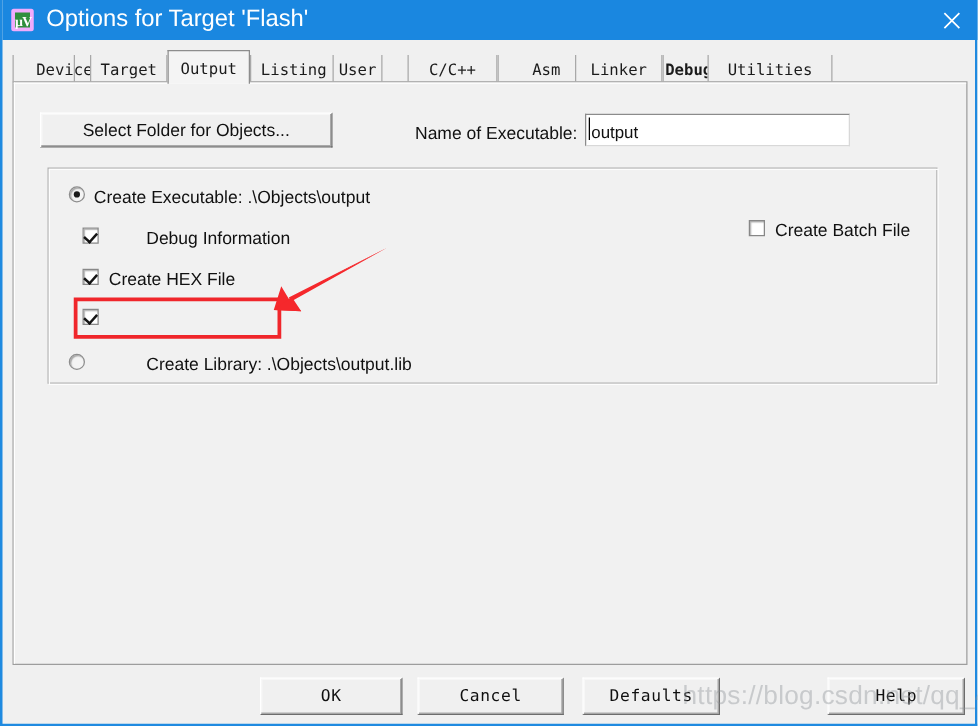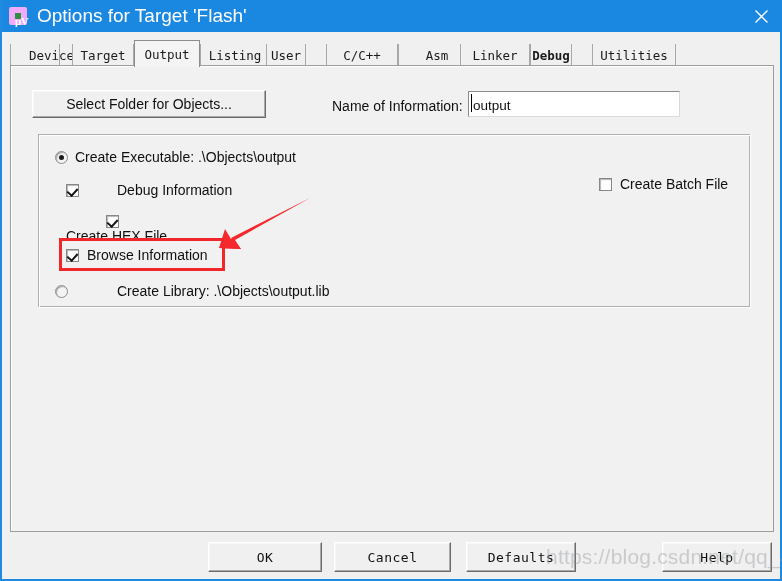--- a/index.html
+++ b/index.html
@@ -35,21 +35,21 @@
     width: 782px;
     height: 32px;
     background: #1a87e0;
     display: flex;
     align-items: center;
   }
   #title-icon {
     width: 18px; height: 18px;
     margin-left: 7px;
     background: #2f8f3e;
-    border: 6px solid #f0abfc;
+    border: 3px solid #f0abfc;
     border-radius: 2px;
     position: relative;
     flex: 0 0 auto;
     box-sizing: border-box;
   }
   #title-icon .glyph {
     position: absolute;
     left: 0; right: 0; top: 0; bottom: 0;
     color: #ffffff;
     font-size: 11px;
@@ -198,21 +198,20 @@
     left: 37px; top: 135px;
     width: 712px; height: 173px;
     border: 1px solid #fdfdfd;
     box-sizing: border-box;
     pointer-events: none;
   }
 
   .opt-row {
     position: absolute;
     display: flex;
-    align-items: center;
     white-space: nowrap;
     font-size: 14px;
     color: #101010;
     cursor: pointer;
   }
 
   
   .radio {
     width: 13px; height: 13px;
     border-radius: 50%;
@@ -331,53 +330,52 @@
       </div>
       <div class="tab" style="left: 388px; width: 78px;">
         <span>Asm</span>
       </div>
       <div class="tab" style="left: 450px; width: 70px;">
         <span>Linker</span>
       </div>
       <div class="tab" style="left: 520px; width: 42px; font-weight: bold;">
         <span>Debug</span>
       </div>
-      <div class="tab" style="left: 582px; width: 84px;">
+      <div class="tab" style="left: 556px; width: 100px;">
         <span>Utilities</span>
       </div>
     </div>
 
   <div id="tabpage">
     <div id="tabpage-inner"></div>
   </div>
 
   <div class="win-button" id="select-folder-btn">Select Folder for Objects...</div>
 
-  <div id="exec-label">Name of Information:</div>
+  <div id="exec-label">Name of Executable:</div>
   <input id="exec-input" type="text" value="output" style="">
   <div id="exec-caret"></div>
 
   <div id="groupbox"></div>
   <div id="groupbox-hl"></div>
 
   <div class="opt-row" id="opt-0" style="left: 53px; top: 149px;">
     <span class="radio checked"></span>
     <span>Create Executable:  .\Objects\output</span>
   </div>
   <div class="opt-row" id="opt-1" style="left: 64px; top: 182px; gap: 30px;">
     <span class="checkbox checked"></span>
     <span>Debug Information</span>
   </div>
-  <div class="opt-row" id="opt-2" style="left: 64px; top: 215px; flex-direction: column;">
+  <div class="opt-row" id="opt-2" style="left: 64px; top: 215px;">
     <span class="checkbox checked"></span>
     <span>Create HEX File</span>
   </div>
   <div class="opt-row" id="opt-3" style="left: 64px; top: 247px;">
     <span class="checkbox checked"></span>
-    <span>Browse Information</span>
   </div>
   <div class="opt-row" id="opt-4" style="left: 53px; top: 283px; gap: 42px;">
     <span class="radio"></span>
     <span>Create Library:  .\Objects\output.lib</span>
   </div>
 
   <div class="opt-row" id="opt-batch" style="left:597px; top:176px;">
     <span class="checkbox"></span>
     <span>Create Batch File</span>
   </div>

